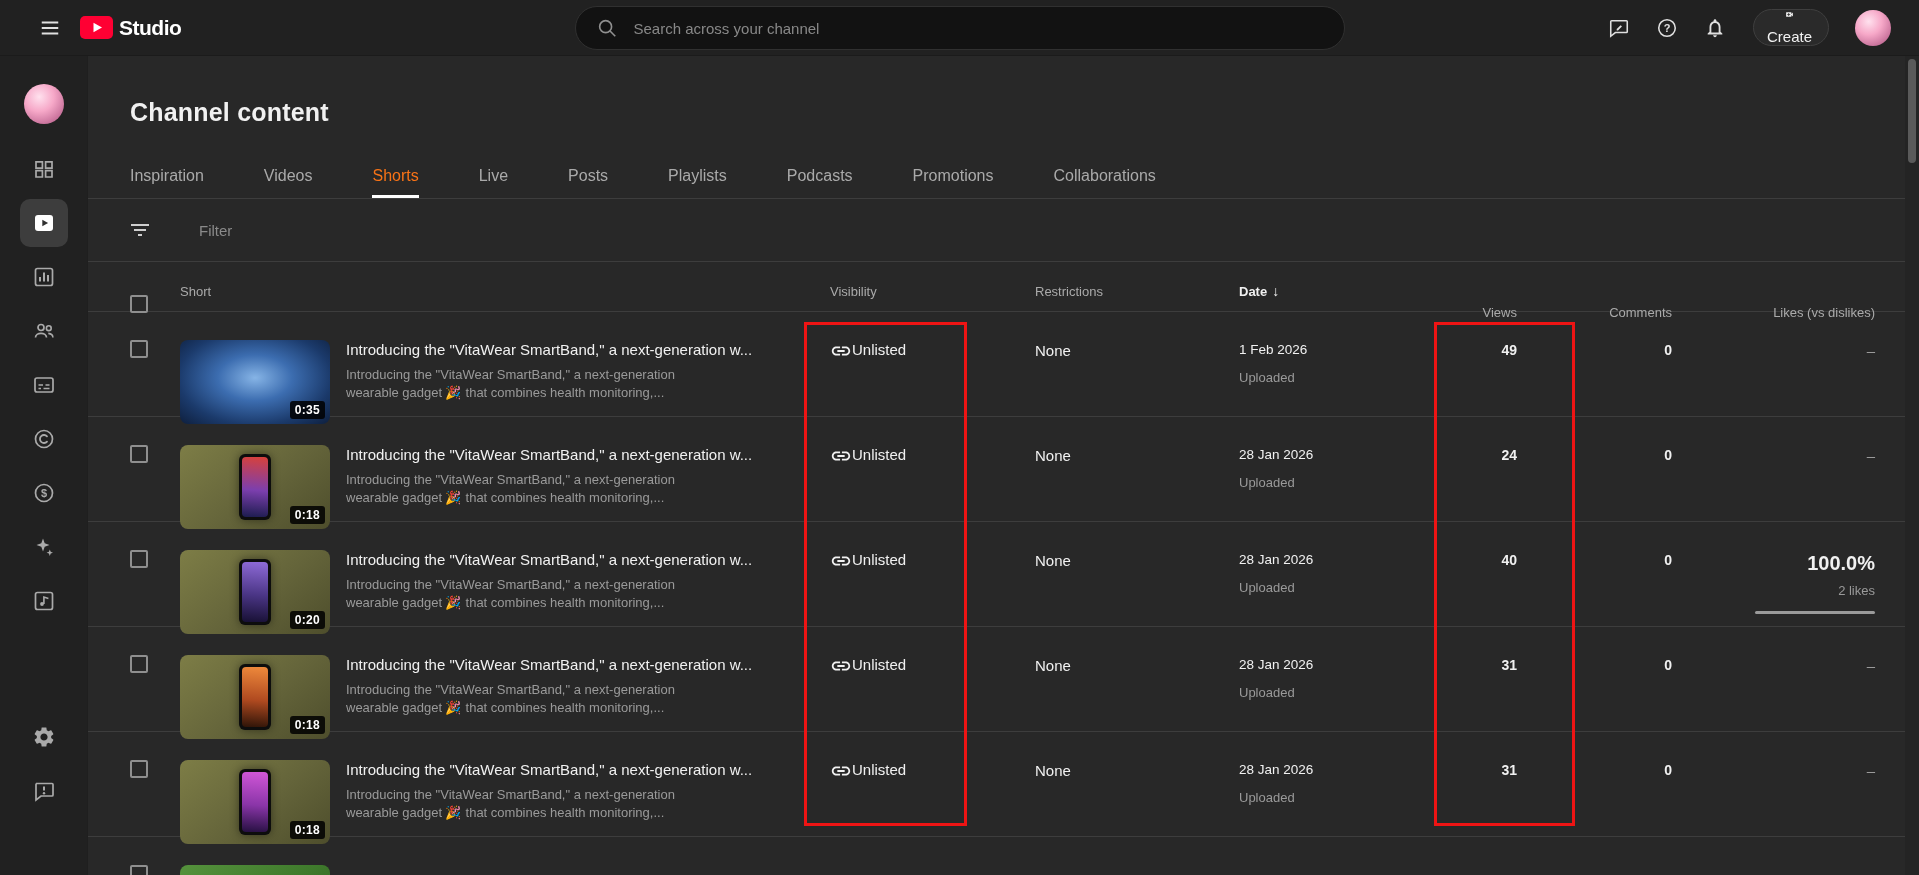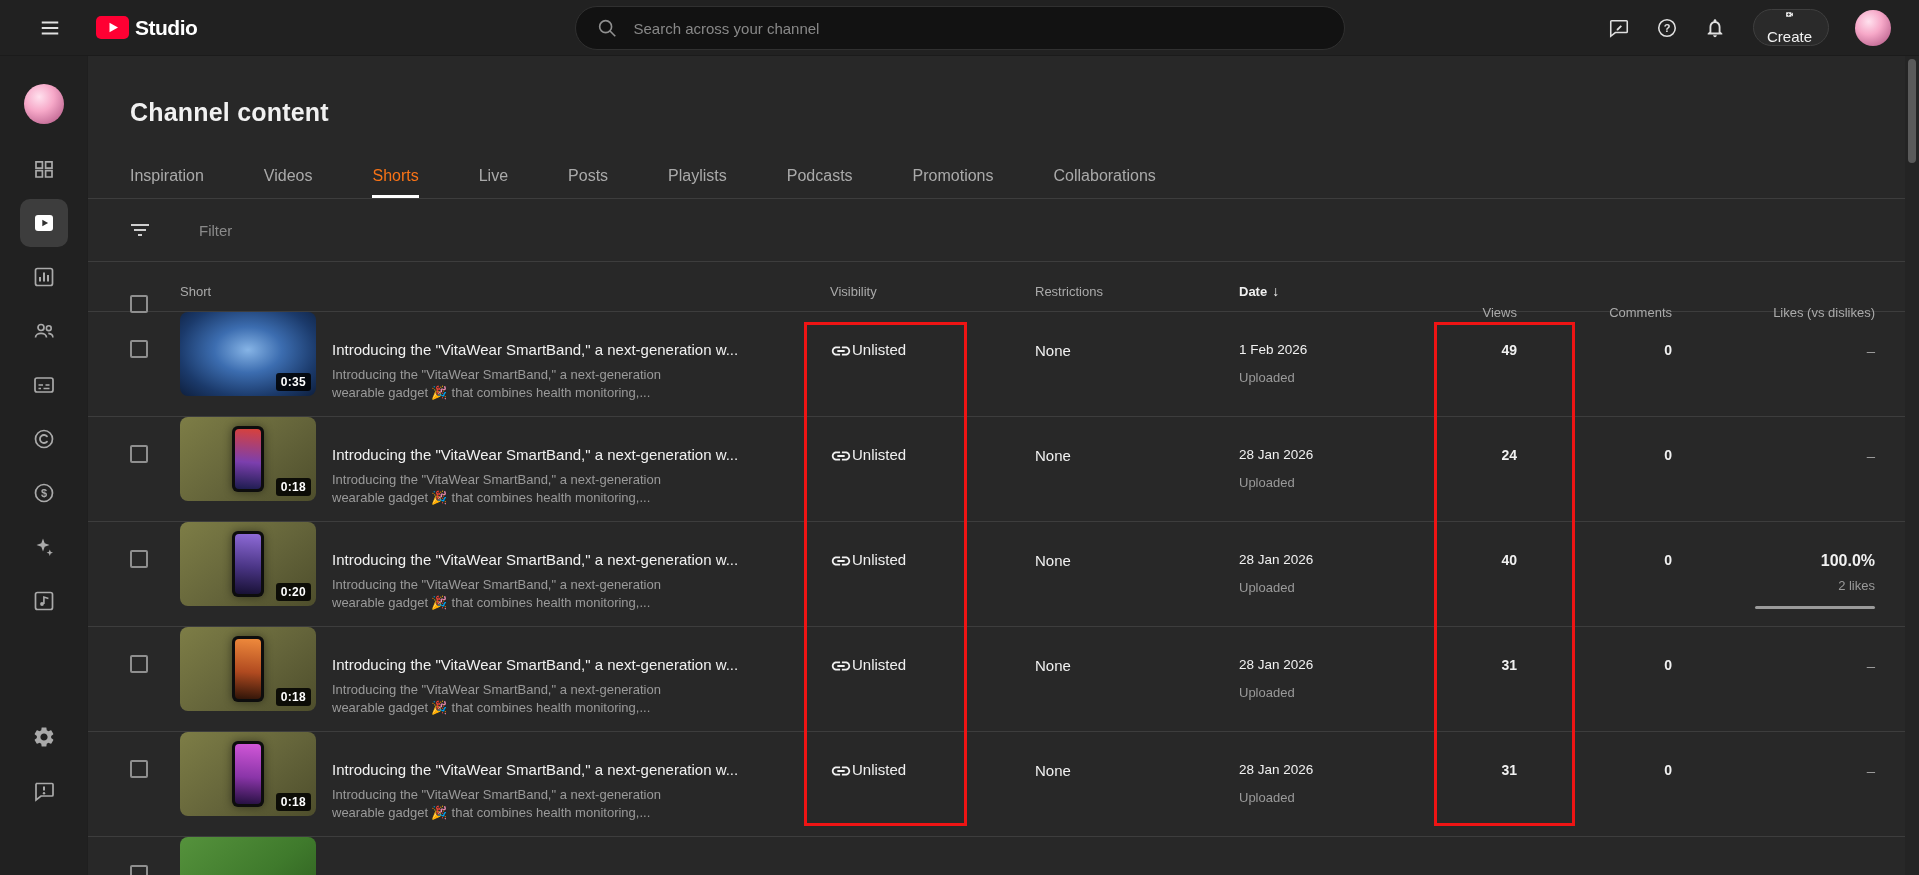--- a/index.html
+++ b/index.html
@@ -2,21 +2,21 @@
 <html><head>
 <meta charset="utf-8">
 <style>
   * { margin:0; padding:0; box-sizing:border-box; }
   html,body { width:1919px; height:875px; overflow:hidden; }
   body { position:relative; background:#282828; font-family:"Liberation Sans", sans-serif; color:#f1f1f1; }
 
   
   .topbar { position:absolute; top:0; left:0; width:1919px; height:56px; background:#212121;
             display:flex; align-items:center; padding:0 28px 0 30px; z-index:30; border-bottom:1px solid #1b1b1b; }
-  .tb-left { display:flex; align-items:center; gap:26px;text-align:center; }
+  .tb-left { display:flex; align-items:center; gap:10px;text-align:center; }
   .icon-btn { background:none; border:none; color:#e0e0e0; width:40px; height:40px; border-radius:50%;
               display:flex; align-items:center; justify-content:center; cursor:pointer; flex-shrink:0; }
   .logo { display:flex; align-items:center; gap:6px; cursor:pointer; }
   .logo-word { font-size:21px; font-weight:700; letter-spacing:-0.5px; color:#fff; }
   .searchwrap { position:absolute; left:50%; transform:translateX(-50%); top:6px; width:770px; height:44px;
                 background:#121212; border:1px solid #303030; border-radius:22px;
                 display:flex; align-items:center; padding-left:20px; gap:16px; }
   .searchwrap svg { color:#909090; flex-shrink:0; }
   .searchwrap input { flex:1; background:transparent; border:none; outline:none; color:#f1f1f1; font-size:15px;
                       font-family:"Liberation Sans", sans-serif; }
@@ -58,21 +58,21 @@
   .grid { display:grid; grid-template-columns:50px 650px 205px 204px 200px 78px 155px 203px; padding-left:42px; }
   .thead { height:50px; align-items:center; color:#aaa; font-size:13px; font-weight:500; border-bottom:1px solid #3d3d3d; }
   .h-date { color:#f1f1f1; font-weight:700; font-size:13px; }
   .h-date .arrow { margin-left:5px; font-size:14px; }
   .h-right { text-align:right;margin-top:43px; }
   .checkbox { display:inline-block; width:18px; height:18px; border:2px solid #8f8f8f; border-radius:2px; cursor:pointer; }
 
   .trow { height:105px; border-bottom:1px solid #3d3d3d; }
   .c-check .checkbox { margin-top:28px; }
   .c-short { display:flex; min-width:0; }
-  .thumb { width:136px; height:84px; margin-top:0; border-radius:8px; position:relative; overflow:hidden;
+  .thumb { width:150px; height:84px; margin-top:28px; border-radius:8px; position:relative; overflow:hidden;
            flex-shrink:0; background:#444; cursor:pointer; }
   .dur { position:absolute; right:5px; bottom:5px; background:rgba(0,0,0,.85); color:#fff; font-size:12px;
          font-weight:600; padding:2px 5px; border-radius:3px; letter-spacing:.3px; }
   .phone { display:none; position:absolute; left:50%; top:50%; width:32px; height:66px; transform:translate(-50%,-50%);
            background:#0d0d0d; border-radius:6px; box-shadow:0 0 10px rgba(0,0,0,.45); }
   .phone::before { content:""; position:absolute; inset:3px; border-radius:4px; background:var(--screen,#333); }
   .t-event-blue { background:radial-gradient(ellipse at 50% 45%, #86b4e6 0%, #3c6db0 35%, #1b3a6b 72%, #0e1f3d 100%); }
   .t-phone-red, .t-phone-purple, .t-phone-orange, .t-phone-magenta { background:linear-gradient(140deg,#7d7d46 0%,#64643a 55%,#4e4e2c 100%); }
   .t-phone-red .phone, .t-phone-purple .phone, .t-phone-orange .phone, .t-phone-magenta .phone { display:block; }
   .t-phone-red     { --screen:linear-gradient(185deg,#d8413a 0%,#7c3fae 55%,#1c1c4e 100%); }
@@ -90,21 +90,21 @@
   .c-vis svg { flex-shrink:0; color:#f1f1f1; }
   .vis-label { line-height:20px; cursor:pointer; }
   .c-res { padding-top:30px; color:#f1f1f1; font-size:15px; }
   .c-date { padding-top:30px; }
   .date-main { color:#f1f1f1; font-weight:400; font-size:13.5px; }
   .date-sub { color:#9a9a9a; font-size:13px; margin-top:13px; }
   .c-views { padding-top:30px; text-align:right; color:#f1f1f1; font-weight:700; font-size:14px; }
   .c-comments { padding-top:30px; text-align:right; color:#f1f1f1; font-weight:600; font-size:14px; }
   .c-likes { padding-top:30px; text-align:right; }
   .likes-dash { color:#9a9a9a; font-size:15px; }
-  .likes-pct { color:#f1f1f1; font-weight:700; font-size:16px; }
+  .likes-pct { color:#f1f1f1; font-weight:700; font-size:20px; }
   .likes-count { color:#9a9a9a; font-size:13px; margin-top:8px; }
   .likes-bar { margin:13px 0 0 auto; width:120px; height:3px; border-radius:2px; background:#9a9a9a; }
 
   
   .hl { position:absolute; border:3px solid #ee1414; z-index:50; pointer-events:none; }
   .hl-vis   { left:804px;  top:322px; width:163px; height:504px; }
   .hl-views { left:1434px; top:322px; width:141px; height:504px; }
 
   
   .scrollbar { position:absolute; right:0; top:56px; bottom:0; width:14px; background:#242424; z-index:40; }

